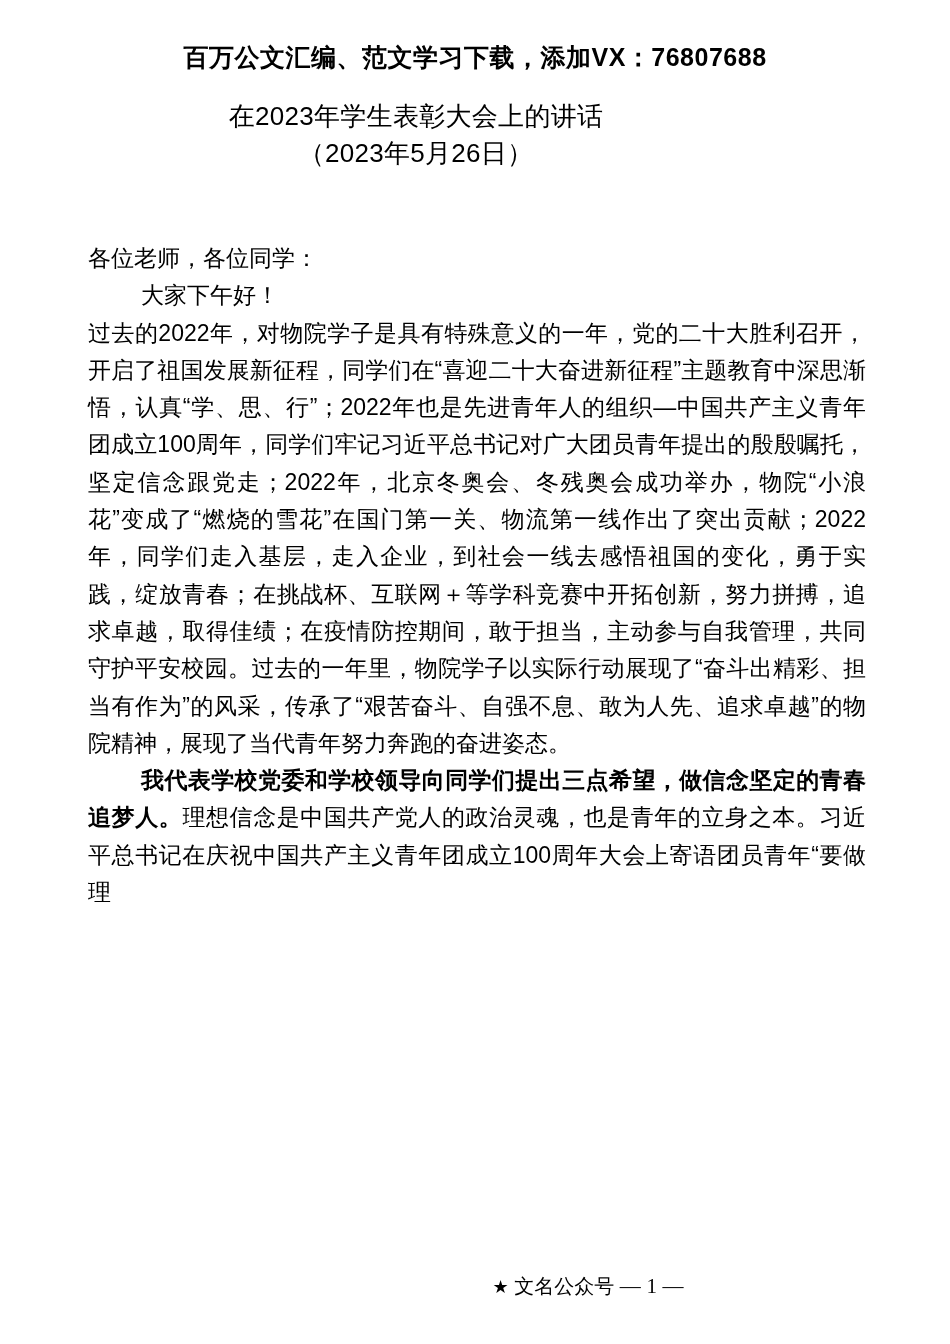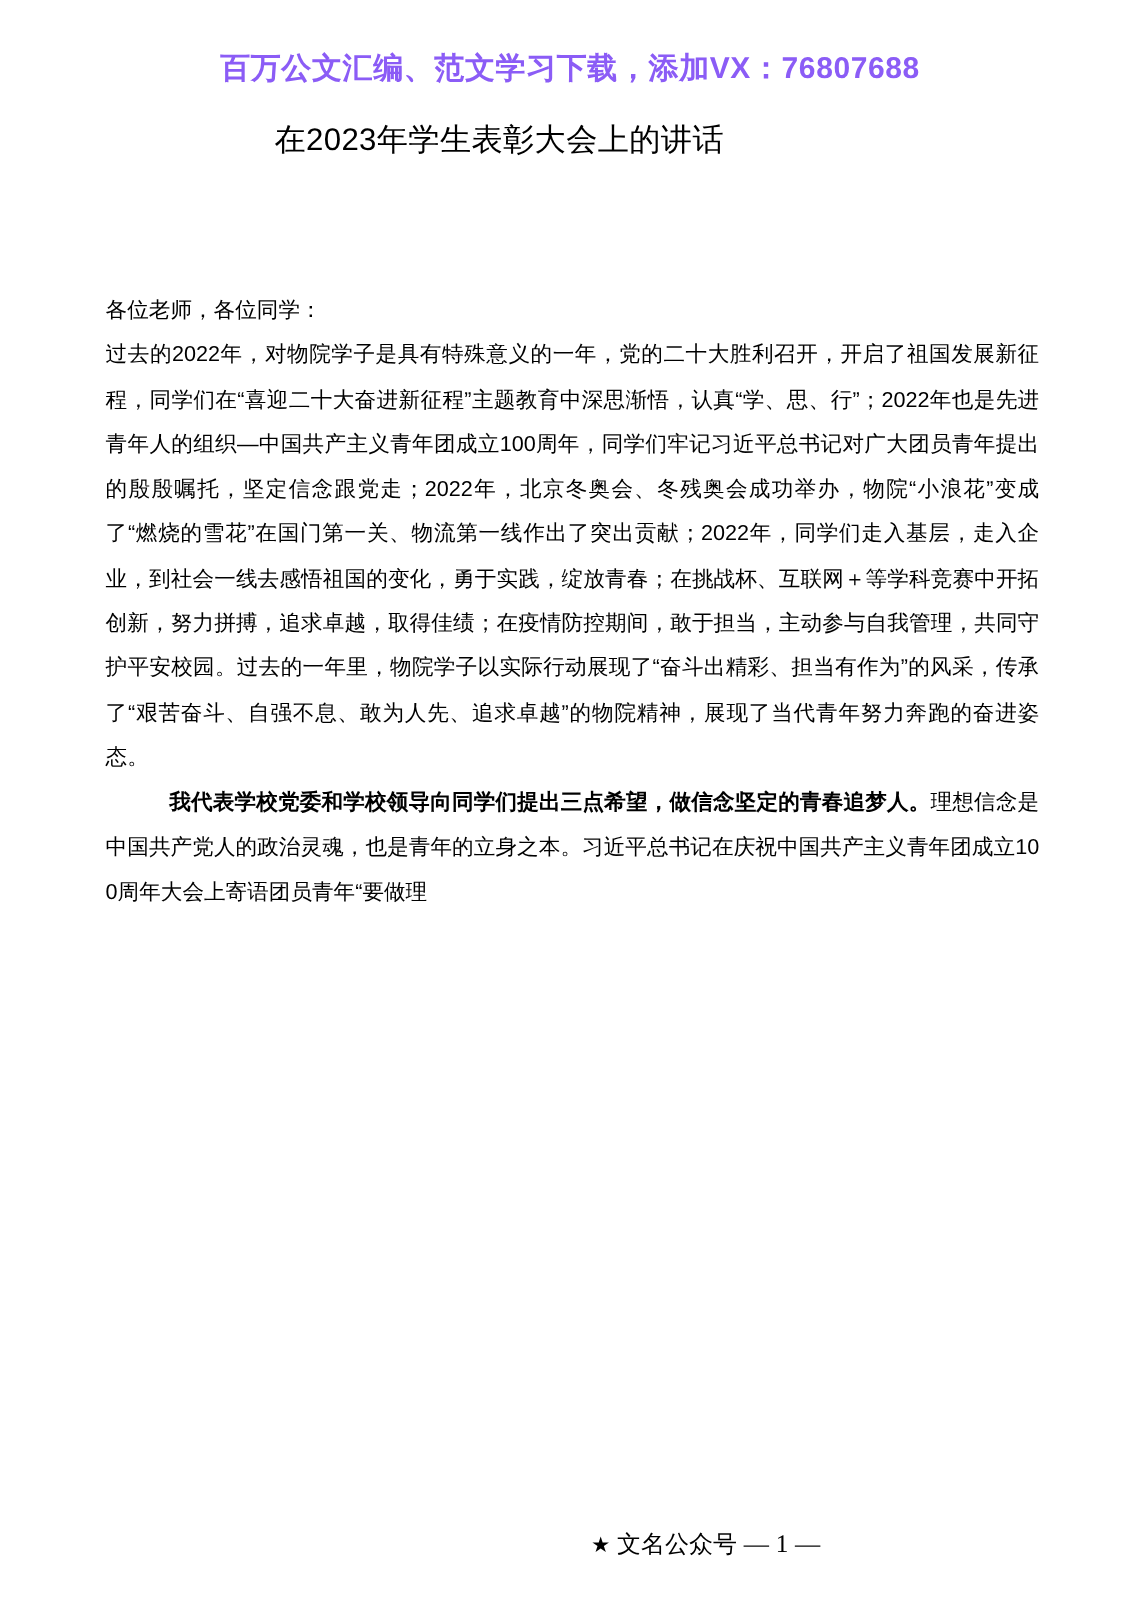--- a/index.html
+++ b/index.html
@@ -54,21 +54,21 @@
   }
 
   
   .body-block {
     position: absolute;
     top: 240px;
     left: 88px;
     width: 778px;
   }
   .para {
-    font-size: 18px;
+    font-size: 23px;
     line-height: 37.3px;
     text-align: justify;
     text-align-last: left;
     text-justify: inter-ideograph;
     letter-spacing: 0px;
     margin: 0;
     word-break: break-all;
   }
   .para.indent {
     text-indent: 53px;
@@ -94,30 +94,32 @@
   }
   .footer .star { font-size: 18px; }
   .footer .mark { font-family: "Liberation Serif", "DejaVu Serif", serif; font-size: 21px; }
   .footer .pgnum { font-family: "Liberation Serif", "DejaVu Serif", serif; font-size: 21px; }
 </style>
 </head>
 <body>
 
 <div class="page">
 
-  <div class="promo" style="color: #8b5cf6;">百万公文汇编、范文学习下载，添加VX：76807688</div>
+  <div class="promo" style="color: #000000;">百万公文汇编、范文学习下载，添加VX：76807688</div>
 
   <div class="title-block">
     <div class="title-line">在2023年学生表彰大会上的讲话</div>
+    <div class="title-line">（2023年5月26日）</div>
   </div>
 
   <div class="body-block">
 
     <p class="para">各位老师，各位同学：</p>
 
+    <p class="para indent">大家下午好！</p>
 
 
     <p class="para">过去的2022年，对物院学子是具有特殊意义的一年，党的二十大胜利召开，开启了祖国发展新征程，同学们在“喜迎二十大奋进新征程”主题教育中深思渐悟，认真“学、思、行”；2022年也是先进青年人的组织—中国共产主义青年团成立100周年，同学们牢记习近平总书记对广大团员青年提出的殷殷嘱托，坚定信念跟党走；2022年，北京冬奥会、冬残奥会成功举办，物院“小浪花”变成了“燃烧的雪花”在国门第一关、物流第一线作出了突出贡献；2022年，同学们走入基层，走入企业，到社会一线去感悟祖国的变化，勇于实践，绽放青春；在挑战杯、互联网＋等学科竞赛中开拓创新，努力拼搏，追求卓越，取得佳绩；在疫情防控期间，敢于担当，主动参与自我管理，共同守护平安校园。过去的一年里，物院学子以实际行动展现了“奋斗出精彩、担当有作为”的风采，传承了“艰苦奋斗、自强不息、敢为人先、追求卓越”的物院精神，展现了当代青年努力奔跑的奋进姿态。</p>
 
 
     <p class="para indent"><strong>我代表学校党委和学校领导向同学们提出三点希望，做信念坚定的青春追梦人。</strong><span>理想信念是中国共产党人的政治灵魂，也是青年的立身之本。习近平总书记在庆祝中国共产主义青年团成立100周年大会上寄语团员青年“要做理</span></p>
 
   </div>
 
   <div class="footer">

